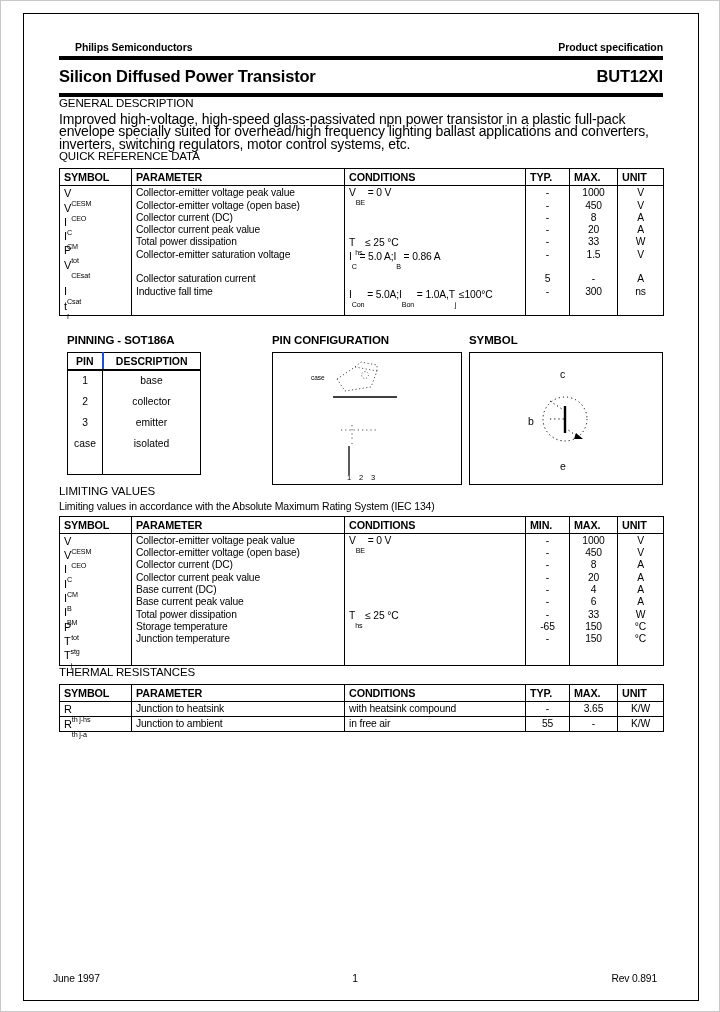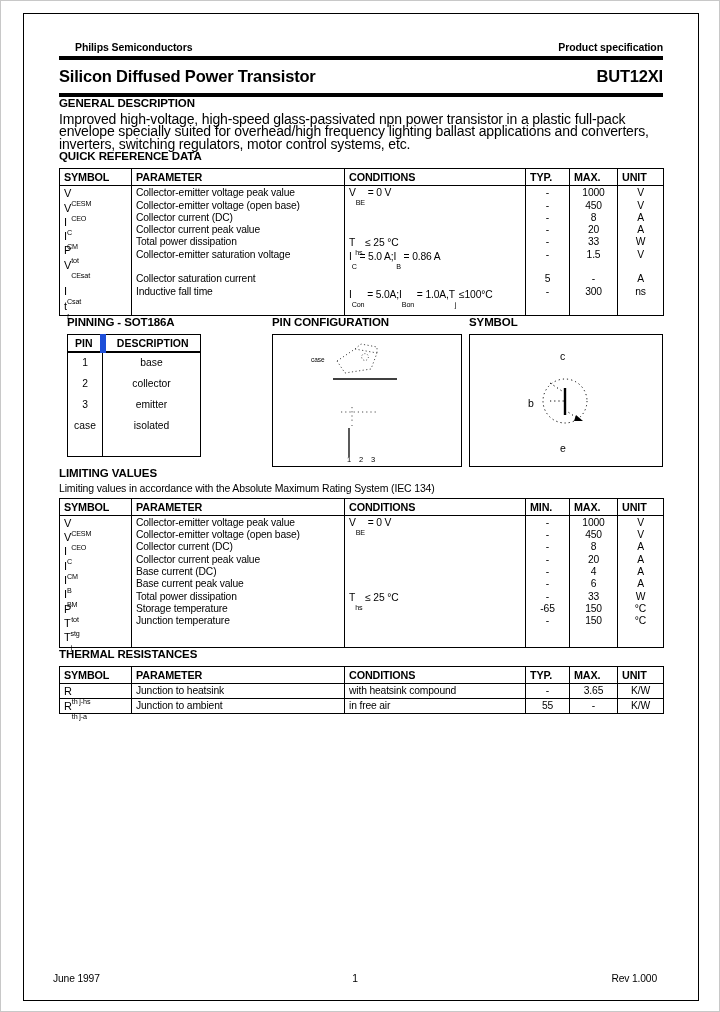--- a/index.html
+++ b/index.html
@@ -41,21 +41,21 @@
   }
   .hdr-line2 {
     display: flex; justify-content: space-between; align-items: baseline;
     margin-top: 7px; margin-bottom: 7px;
   }
   .hdr-title { font-size: 16.5px; font-weight: bold; letter-spacing: -0.2px; }
   .hdr-part  { font-size: 16.5px; font-weight: bold; letter-spacing: -0.2px; }
 
   
   h2.sec {
-    font-size: 11.5px; font-weight: bold; margin: 0; letter-spacing: -0.1px;
+    font-size: 11.5px; font-weight: normal; margin: 0; letter-spacing: -0.1px;
   }
   .sec-gap-top { margin-top: 26px; }
   .sec-gap-top-sm { margin-top: 19px; }
   p.body {
     font-size: 14px; margin: 4px 0 0 0; line-height: 12.4px;
     letter-spacing: -0.15px;
   }
   .sub-note { font-size: 10.5px; margin: 3px 0 4px 0; letter-spacing: -0.15px; }
 
   
@@ -77,37 +77,37 @@
     padding-top: 2px; padding-bottom: 2px;
   }
   td.num, th.num { text-align: center; }
   .stack { line-height: 12.3px; }
   .stack div { white-space: nowrap; min-height: 12.3px; }
   sub { font-size: 7.2px; vertical-align: baseline; position: relative; top: 9px; }
   .sym { font-size: 11px; }
 
   
   .three-col {
-    display: flex; gap: 0; padding-left: 8px;
+    display: flex; margin-top: 18px; gap: 0; padding-left: 8px;
   }
   .col-pin   { width: 196px; }
   .col-conf  { width: 200px; margin-left: 12px; }
   .col-sym   { width: 196px; margin-left: 0px; }
   .col-head {
     font-size: 11.5px; font-weight: bold; margin-bottom: 6px; letter-spacing: -0.1px;
   }
   table.pintbl {
     border-collapse: collapse;
     width: 134px;
     font-size: 10.3px;
     border: 1px solid #000;
   }
   table.pintbl th {
     font-weight: bold; font-size: 10.5px; text-align: center;
-    border-right: 6px solid #1d4ed8; border-bottom: 2px solid #000;
+    border-right: 2px solid #1d4ed8; border-bottom: 2px solid #000;
     padding: 2px 3px;
   }
   table.pintbl th:last-child { border-right: none; }
   table.pintbl td {
     padding: 3px 3px; border-right: 1px solid #000; height: 21px;
   }
   table.pintbl td:last-child { border-right: none; text-align: center; }
   td.pin-no { text-align: center; width: 35px; }
   td.pin-desc { padding-left: 6px; }
   .pin-filler td { height: 10px; }
@@ -457,15 +457,15 @@
             <td class="num">K/W</td>
           </tr>
         </tbody>
     </table>
 
   </div>
 
   <div class="footer">
     <span>June 1997</span>
     <span class="foot-page">1</span>
-    <span>Rev 1.000</span>
+    <span>Rev 0.891</span>
   </div>
 </div>
 
 </body></html>

